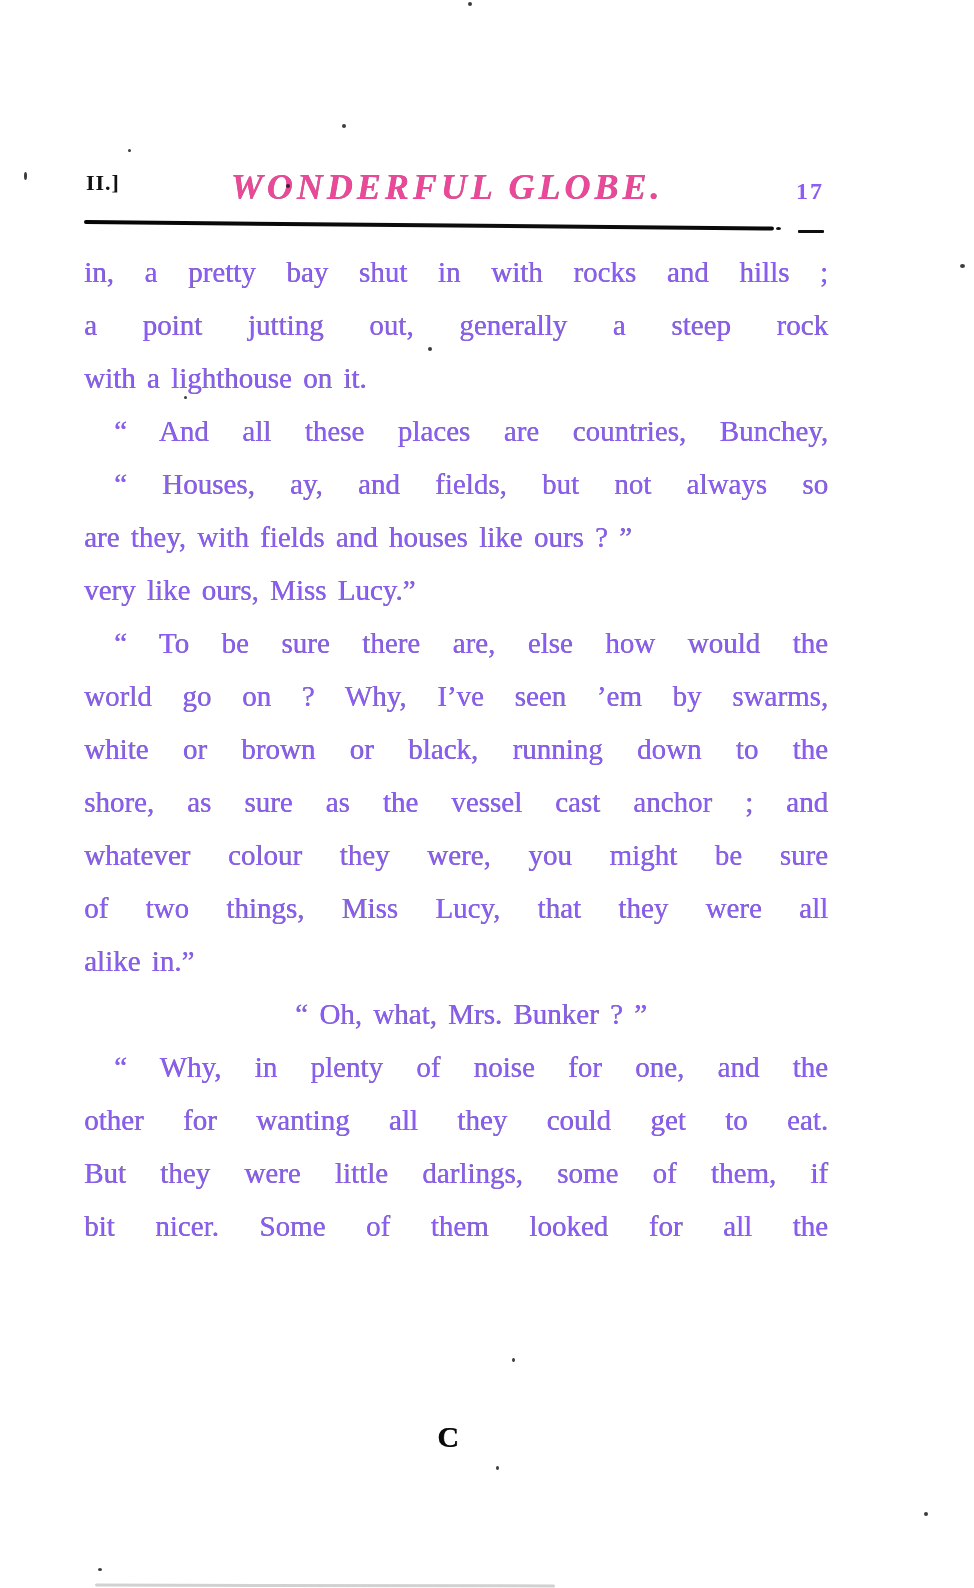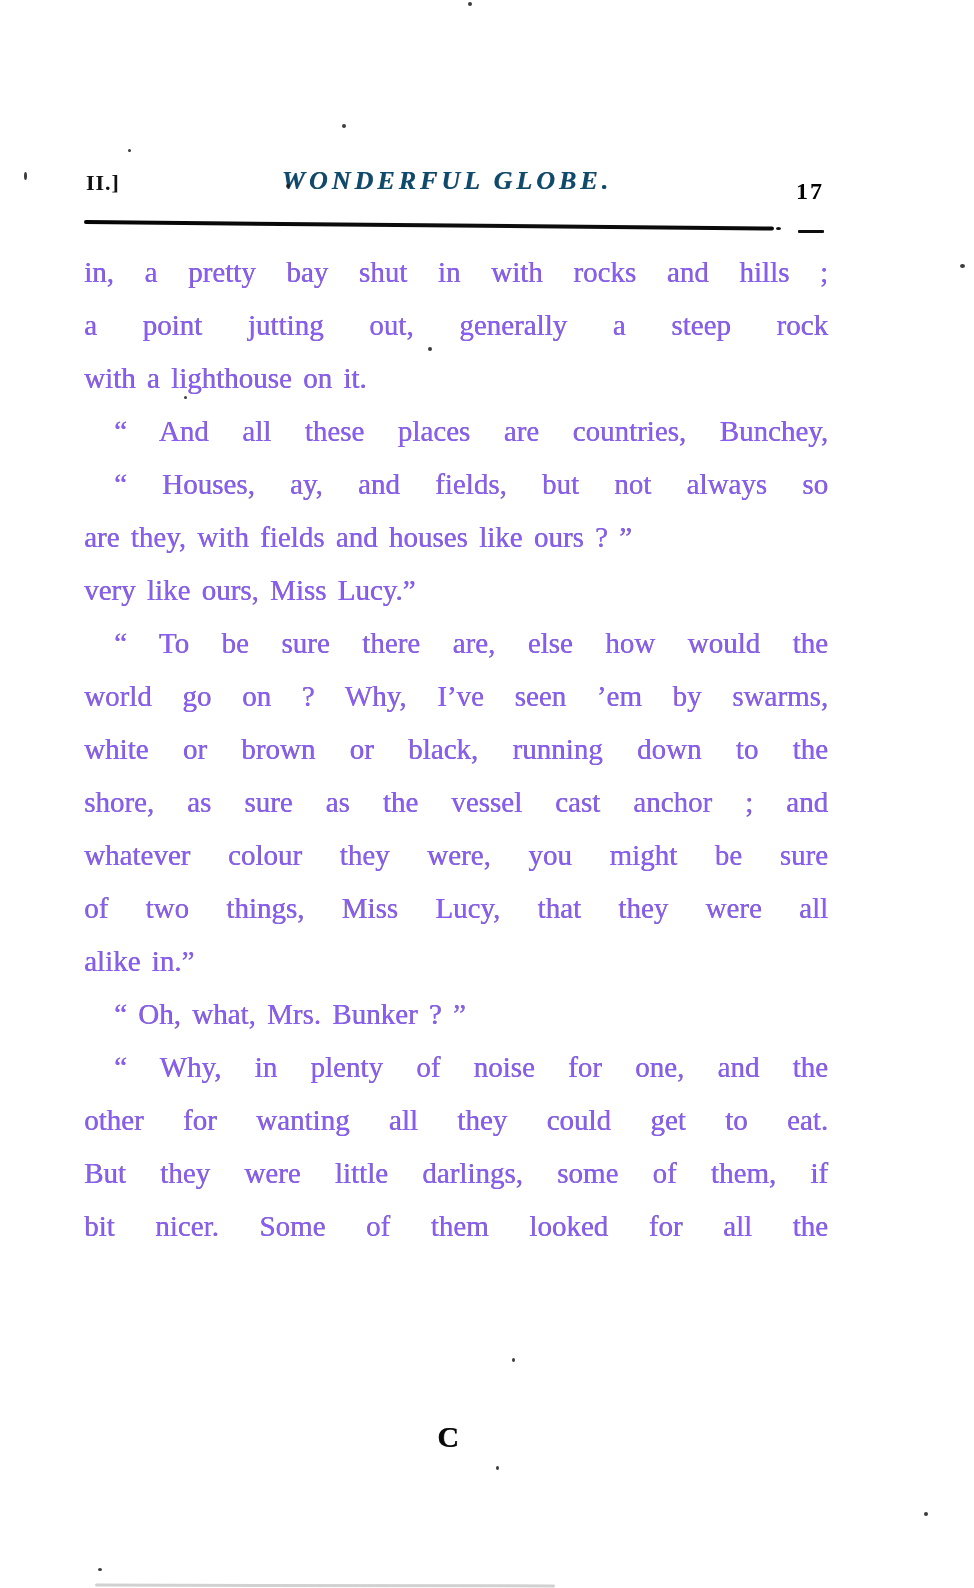--- a/index.html
+++ b/index.html
@@ -19,29 +19,29 @@
   .chapter {
     position: absolute; left: 86px; top: 170px;
     font-size: 22px; font-weight: bold;
     letter-spacing: 1px;
     color: #111;
   }
   .title {
     position: absolute; left: 447px; top: 166px;
     transform: translateX(-50%);
     font-style: italic; font-weight: bold;
-    font-size: 26px; letter-spacing: 4px;
+    font-size: 36px; letter-spacing: 4px;
     white-space: nowrap;
-    color: #0c4a6e;
+    color: #ec4899;
     text-shadow: 0.4px 0 0 rgba(10,10,10,0.55);
   }
   .pagenum {
     position: absolute; left: 796px; top: 178px;
     font-size: 24px; font-weight: bold;
-    letter-spacing: 2px; color: #000000;
+    letter-spacing: 2px; color: #8b5cf6;
   }
   .rule {
     position: absolute; left: 84px; top: 220px;
     width: 690px; height: 4px;
     background: linear-gradient(to right, #050505 0%, #0e0e0e 55%, #090909 100%);
     border-radius: 2px;
     transform: rotate(0.55deg);
     transform-origin: left center;
   }
   .rule-end-dot {
@@ -64,21 +64,21 @@
     height: 53px; line-height: 53px;
     white-space: normal;
     word-spacing: 4px;
     text-shadow: 0.4px 0 0 rgba(10,10,10,0.6);
   }
   .line.justify {
     text-align: justify;
     text-align-last: justify;
     text-justify: inter-word;
   }
-  .line.indent { padding-left: 30px; }
+  .line.indent { padding-left: 30px; text-align: center; }
   
   .signature {
     position: absolute; left: 448px; top: 1420px;
     transform: translateX(-50%);
     font-size: 30px; font-weight: bold;
     color: #0a0a0a;
     text-shadow: 0.5px 0 0 rgba(10,10,10,0.7);
   }
   
   .speck {

